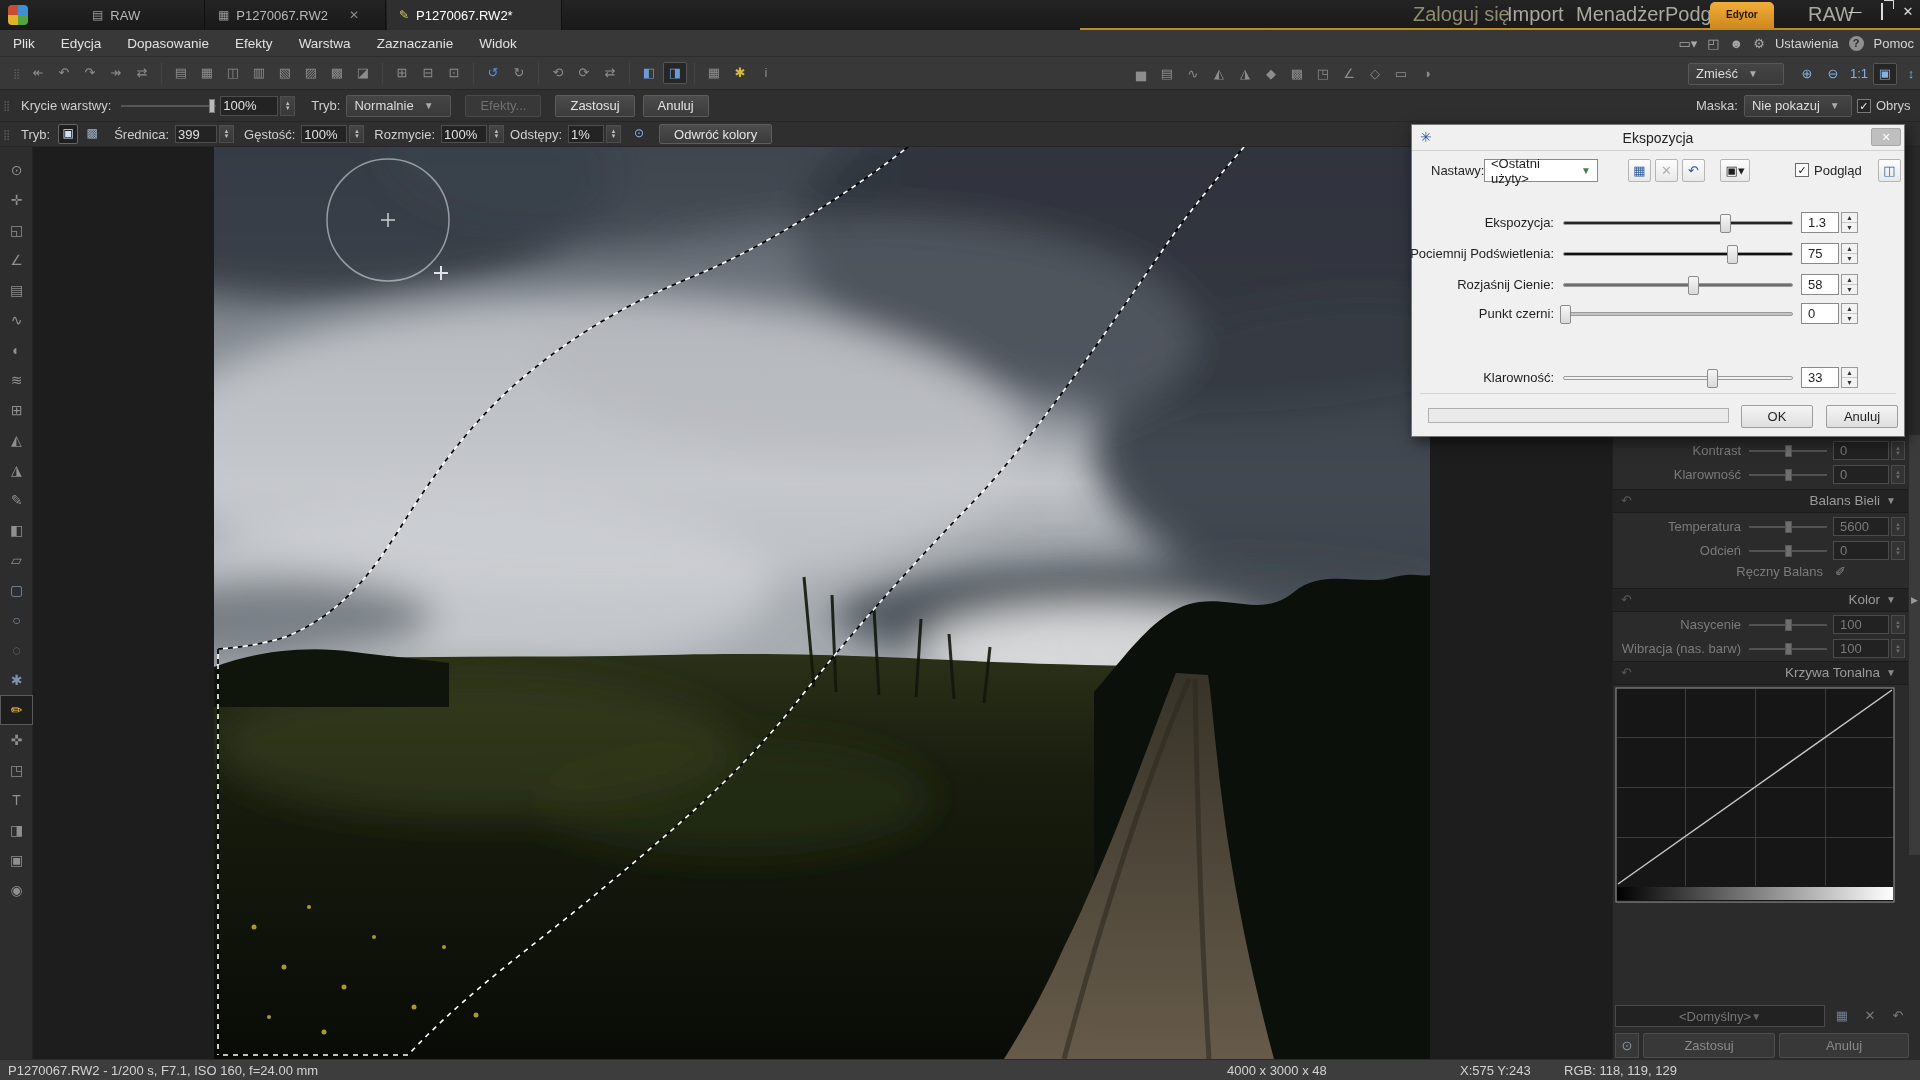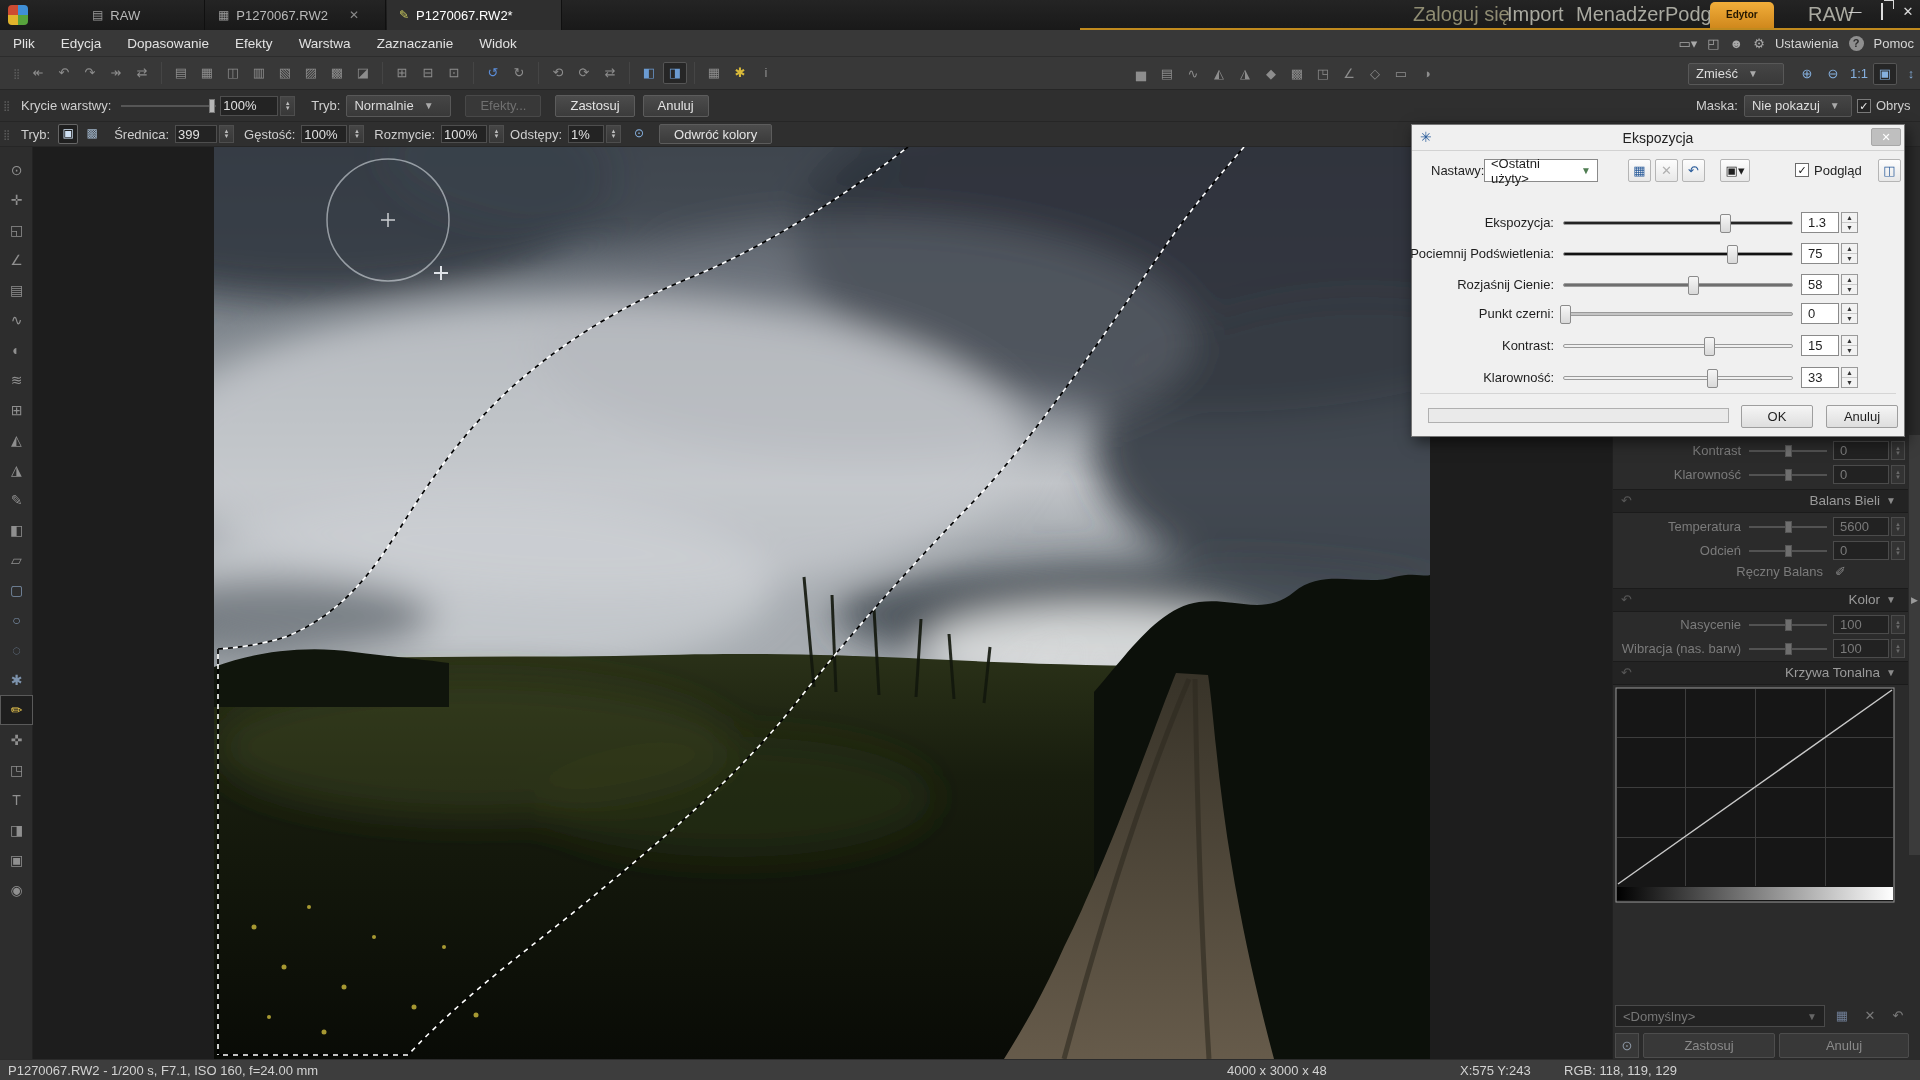--- a/index.html
+++ b/index.html
@@ -151,21 +151,21 @@
     border-bottom:1px solid #c9c9c9; }
   .dlg-spin i:last-child { border-bottom:none; }
   #dlg-sep { position:absolute; left:8px; right:8px; top:268px; height:1px; background:#d5d5d5; }
   #dlg-progress { position:absolute; left:16px; top:283px; width:301px; height:15px; background:#eaeaea;
     border:1px solid #b0b0b0; }
   .lt-btn { position:absolute; top:280px; width:72px; height:23px; background:linear-gradient(#f5f5f5,#dedede);
     border:1px solid #9e9e9e; border-radius:2px; text-align:center; line-height:21px; }
 
   
   #sb-preset { position:absolute; left:2px; top:858px; width:210px; height:22px; background:#222;
-    border:1px solid #4a4a4a; color:#777; display:flex; align-items:center; justify-content:space-between;
+    border:1px solid #4a4a4a; color:#777; display:flex; align-items:center; justify-content:center;
     padding:0 7px; }
   .sb-mini { position:absolute; top:858px; width:22px; height:22px; text-align:center; line-height:22px;
     color:#6f7d95; font-size:13px; }
   .sb-btn { position:absolute; top:886px; height:25px; background:#383838; border:1px solid #4d4d4d;
     color:#8a8a8a; text-align:center; line-height:23px; border-radius:2px; }
   #sb-quick { position:absolute; left:2px; top:886px; width:24px; height:25px; background:#383838;
     border:1px solid #4d4d4d; color:#8f9aa8; text-align:center; line-height:23px; }
 
   
   #statusbar { position:absolute; left:0; top:1059px; width:1920px; height:21px; background:#3d3d3d;
@@ -668,31 +668,20 @@
       <span class="dlg-lab">Punkt czerni:</span>
       <span class="dlg-track">
           <span class="dlg-thumb" style="left: 1%;"></span>
         </span>
       <span class="dlg-val">0</span>
       <span class="dlg-spin">
           <i>▲</i>
           <i>▼</i>
         </span>
     </div>
-    <div class="dlg-row" style="top:209px">
-      <span class="dlg-lab">Kontrast:</span>
-      <span class="dlg-track">
-          <span class="dlg-thumb" style="left: 64%;"></span>
-        </span>
-      <span class="dlg-val">15</span>
-      <span class="dlg-spin">
-          <i>▲</i>
-          <i>▼</i>
-        </span>
-    </div>
     <div class="dlg-row" style="top:241px">
       <span class="dlg-lab">Klarowność:</span>
       <span class="dlg-track">
           <span class="dlg-thumb" style="left: 65.5%;"></span>
         </span>
       <span class="dlg-val">33</span>
       <span class="dlg-spin">
           <i>▲</i>
           <i>▼</i>
         </span>

